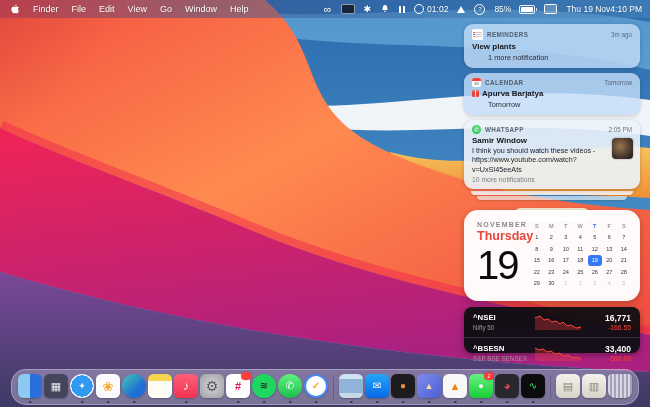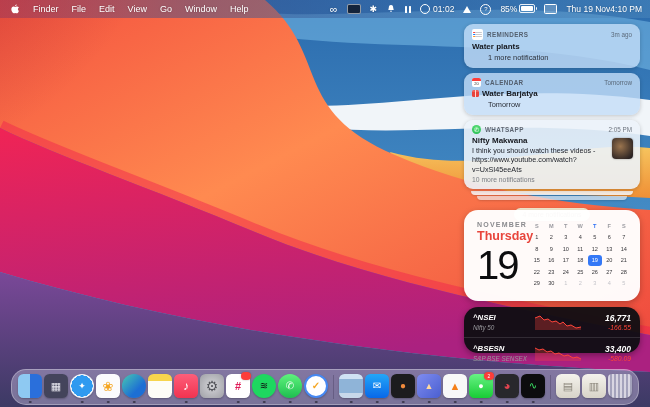--- a/index.html
+++ b/index.html
@@ -19,21 +19,21 @@
   .mi{display:inline-flex;align-items:center;justify-content:center;}
   .inf{font-size:11px;line-height:1;}
   .darkrect{width:12px;height:8px;background:rgba(15,25,40,.85);border:1px solid rgba(255,255,255,.55);border-radius:2px;}
   .star{font-size:9px;}
   .pause{display:inline-flex;gap:2px;}
   .pause i{display:block;width:2px;height:7px;background:#fff;border-radius:.5px;}
   .timerwrap{display:inline-flex;align-items:flex-end;gap:3px;}
   .ring{width:8px;height:8px;border:1.2px solid #fff;border-radius:50%;}
   .tri{width:0;height:0;border-left:4px solid transparent;border-right:4px solid transparent;border-bottom:7px solid #fff;}
   .qcirc{width:9px;height:9px;border:1px solid #fff;border-radius:50%;font-size:6px;display:inline-flex;align-items:center;justify-content:center;}
-  .battwrap{display:inline-flex;align-items:flex-start;gap:2px;}
+  .battwrap{display:inline-flex;align-items:flex-end;gap:8px;}
   .batt{position:relative;width:14px;height:7px;border:1px solid rgba(255,255,255,.9);border-radius:2px;}
   .batt:after{content:"";position:absolute;right:-3px;top:1.5px;width:1.5px;height:3px;background:rgba(255,255,255,.9);border-radius:0 1px 1px 0;}
   .batt i{position:absolute;left:1px;top:1px;bottom:1px;width:80%;background:#fff;border-radius:1px;}
   .screenic{width:11px;height:8px;border:1px solid #fff;border-radius:1.5px;background:rgba(255,255,255,.2);}
   .clock{display:inline-flex;gap:0;}
 
   
   #notif-panel{position:absolute;left:464px;top:24px;width:176px;}
   .ncard{position:relative;border-radius:9px;padding:5px 8px 6px 8px;margin-bottom:5px;
     background:rgba(196,221,248,.8);box-shadow:0 1px 4px rgba(0,0,0,.2);}
@@ -74,22 +74,22 @@
   #cal-weekday{font-size:12.5px;font-weight:700;color:#e8453c;margin-top:1px;}
   #cal-day{font-size:40px;font-weight:300;color:#0c0c0e;line-height:1;margin-top:2px;letter-spacing:-2px;}
   #cal-grid{position:absolute;right:9px;top:10px;display:grid;grid-template-columns:repeat(7,14.5px);grid-auto-rows:11.5px;}
   .cal-c{display:flex;align-items:center;justify-content:center;font-size:5.6px;color:#38383c;}
   .cal-h{color:#9a9aa0;font-weight:700;}
   .cal-hl{color:#2f72f5;}
   .cal-sel{background:#3478f6;color:#fff;border-radius:3px;}
   .cal-mut{color:#c4c4ca;}
 
   
-  #stocks-widget{position:absolute;left:464px;top:307px;width:176px;height:46px;border-radius:14px;
-    background:rgba(14,14,18,.95);box-shadow:0 2px 6px rgba(0,0,0,.35);color:#fff;font-style:italic;}
+  #stocks-widget{position:absolute;left:464px;top:307px;width:176px;height:46px;border-radius:8px;
+    background:rgba(14,14,18,.95);box-shadow:0 2px 6px rgba(0,0,0,.35);color:#fff;}
   .srow{position:relative;height:30px;display:flex;align-items:center;padding:0 9px;}
   .srow+.srow{border-top:.5px solid rgba(255,255,255,.12);}
   .ssym{font-size:7.8px;font-weight:700;}
   .sname{font-size:6.3px;color:#98989d;margin-top:1.5px;}
   .sleft{width:62px;}
   .schart{width:46px;height:16px;}
   .sright{margin-left:auto;text-align:right;}
   .sprice{font-size:8.5px;font-weight:700;}
   .schange{font-size:6.8px;color:#ff453a;margin-top:1.5px;}
 
@@ -231,44 +231,44 @@
     <div class="ncard">
       <div class="nhead">
         <span class="appic ic-reminders">
             <i></i>
             <i></i>
             <i></i>
           </span>
         <span class="napp">REMINDERS</span>
         <span class="ntime">3m ago</span>
       </div>
-      <div class="ntitle">Water plants</div>
+      <div class="ntitle">View plants</div>
       <div class="nsub">1 more notification</div>
     </div>
 
     <div class="ncard">
       <div class="nhead">
         <span class="appic ic-calendar"></span>
         <span class="napp">CALENDAR</span>
         <span class="ntime">Tomorrow</span>
       </div>
       <div class="ntitle">
         <span class="giftic"></span>
-        <span>Water Barjatya</span>
+        <span>Apurva Barjatya</span>
       </div>
       <div class="nsub">Tomorrow</div>
     </div>
 
     <div class="ncard light">
       <div class="nhead">
         <span class="appic ic-wa">✆</span>
         <span class="napp">WHATSAPP</span>
         <span class="ntime">2:05 PM</span>
       </div>
-      <div class="ntitle">Nifty Makwana</div>
+      <div class="ntitle">Samir Window</div>
       <div class="nmsg">I think you should watch these videos - https://www.youtube.com/watch?v=UxSI45eeAts</div>
       <div class="nmore">10 more notifications</div>
       <span class="thumb"></span>
     </div>
 
     <div class="stackedge e1"></div>
     <div class="stackedge e2"></div>
 
     <button id="more-pill">4 more notifications</button>
   </div>

